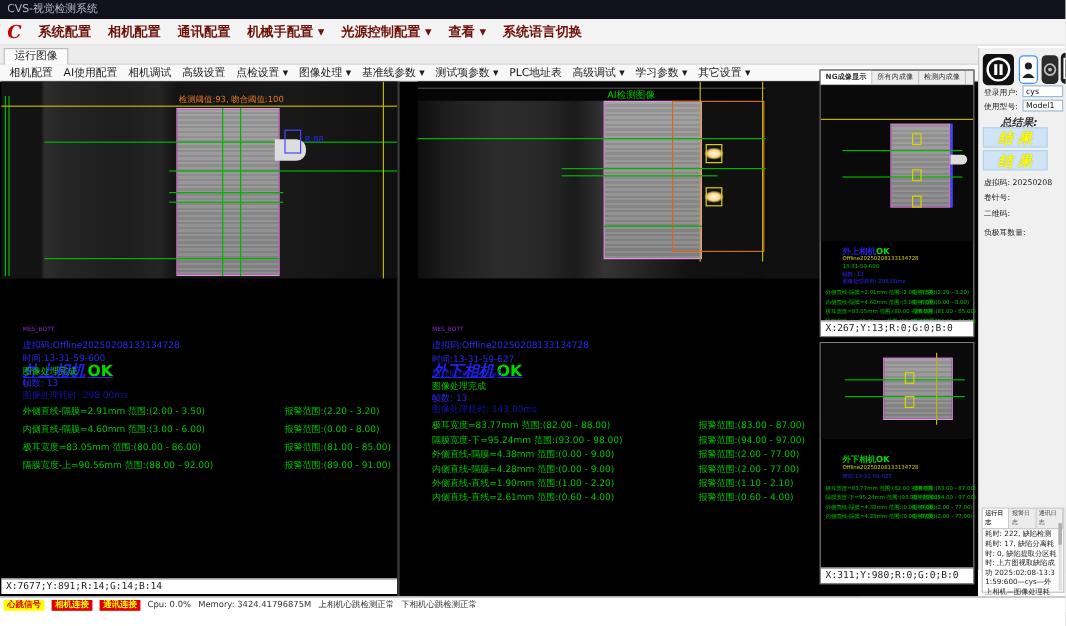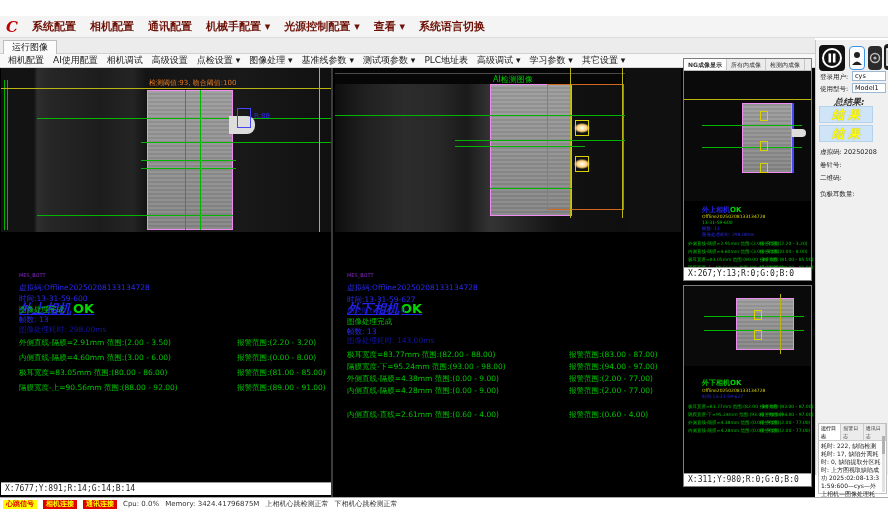--- a/index.html
+++ b/index.html
@@ -99,20 +99,23 @@
   .badge { font-size:7px; padding:0 3px; line-height:9px; font-weight:bold; }
   .badge.warn { background:#ffff00; color:#e00000; }
   .badge.err { background:#e00000; color:#ffff00; }
   .sb-text { font-size:7px; color:#333; white-space:nowrap; }
 </style>
 </head>
 <body>
 
 <div class="app">
 
+  <div class="abs titlebar">
+    <span>CVS-视觉检测系统</span>
+  </div>
 
   <div class="abs menubar">
     <span class="logo">C</span>
     <span class="menu-item">系统配置</span>
     <span class="menu-item">相机配置</span>
     <span class="menu-item">通讯配置</span>
     <span class="menu-item">机械手配置 ▾</span>
     <span class="menu-item">光源控制配置 ▾</span>
     <span class="menu-item">查看 ▾</span>
     <span class="menu-item">系统语言切换</span>
@@ -184,21 +187,21 @@
       <span class="malarm">报警范围:(81.00 - 85.00)</span>
     </div>
     <div class="abs mrow" style="left:18px;top:315px;width:310px">
       <span class="mval">隔膜宽度-上=90.56mm 范围:(88.00 - 92.00)</span>
       <span class="malarm">报警范围:(89.00 - 91.00)</span>
     </div>
 
     <div class="abs coordbar">X:7677;Y:891;R:14;G:14;B:14</div>
   </div>
 
-  <div class="abs viewport mv" style="left:335px;width:370px">
+  <div class="abs viewport mv" style="left:348px;width:370px">
     <div class="abs photo mv-photo">
       <div class="abs" style="left:0;top:0;width:346px;height:16px;background:#060606"></div>
       <div class="abs hline" style="left:0;top:5px;width:346px;background:#4a4a4a"></div>
       <div class="abs film" style="left:155px;top:16px;width:82px;height:132px"></div>
       <div class="abs" style="left:212px;top:16px;width:77px;height:126px;border:1px solid #d2691e"></div>
       <div class="abs vline yellow" style="left:235px;top:0;height:150px"></div>
       <div class="abs vline yellow" style="left:287px;top:0;height:150px"></div>
       <div class="abs hline green" style="left:0;top:47px;width:346px"></div>
       <div class="abs hline green" style="left:120px;top:72px;width:226px"></div>
       <div class="abs hline green" style="left:120px;top:78px;width:130px"></div>
@@ -231,20 +234,24 @@
       <span class="malarm">报警范围:(94.00 - 97.00)</span>
     </div>
     <div class="abs mrow" style="left:12px;top:306px;width:330px">
       <span class="mval">外侧直线-隔膜=4.38mm 范围:(0.00 - 9.00)</span>
       <span class="malarm">报警范围:(2.00 - 77.00)</span>
     </div>
     <div class="abs mrow" style="left:12px;top:318px;width:330px">
       <span class="mval">内侧直线-隔膜=4.28mm 范围:(0.00 - 9.00)</span>
       <span class="malarm">报警范围:(2.00 - 77.00)</span>
     </div>
+    <div class="abs mrow" style="left:12px;top:330px;width:330px">
+      <span class="mval">外侧直线-直线=1.90mm 范围:(1.00 - 2.20)</span>
+      <span class="malarm">报警范围:(1.10 - 2.10)</span>
+    </div>
     <div class="abs mrow" style="left:12px;top:342px;width:330px">
       <span class="mval">内侧直线-直线=2.61mm 范围:(0.60 - 4.00)</span>
       <span class="malarm">报警范围:(0.60 - 4.00)</span>
     </div>
 
   </div>
 
   <div class="abs panel" style="left:683px;top:58px;width:129px;height:223px">
     <div class="ng-tabs">
       <div class="ng-tab active">NG成像显示</div>

